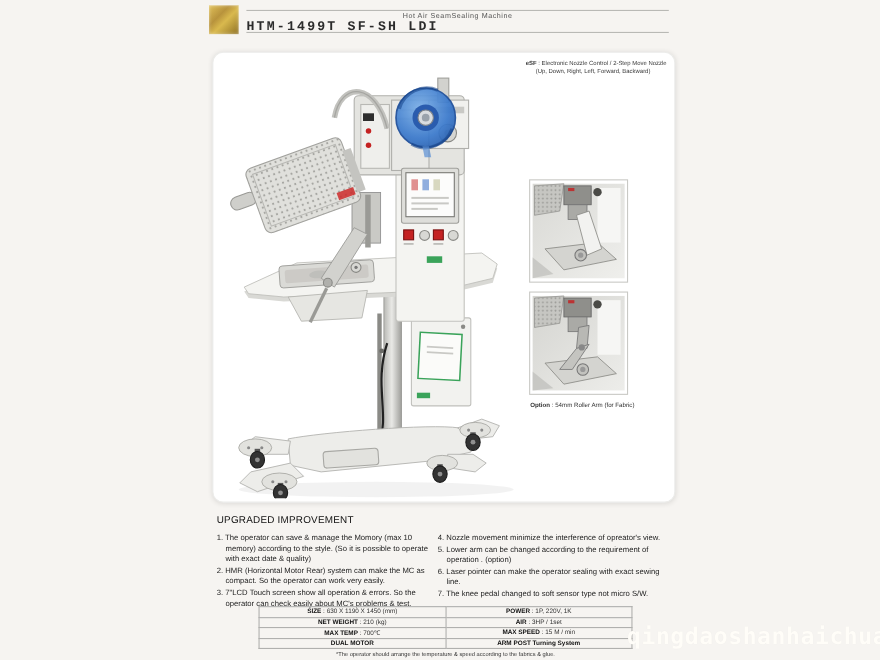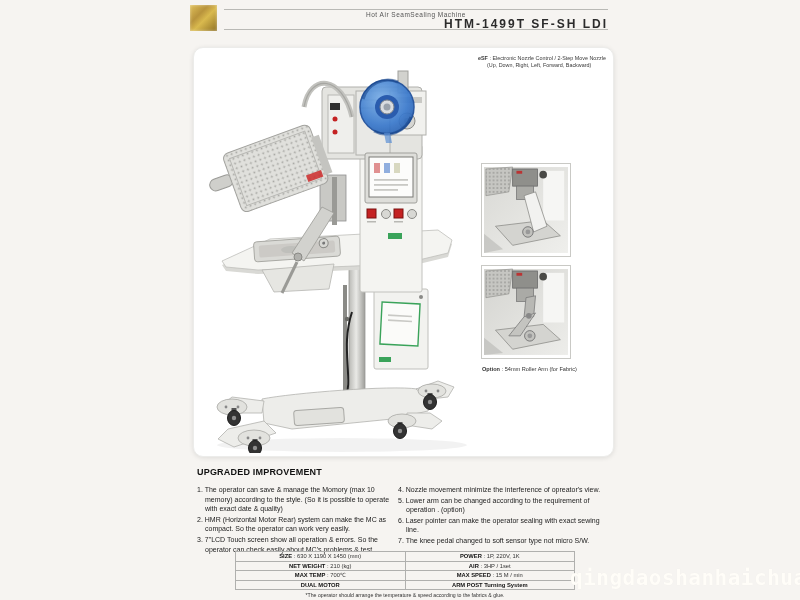--- a/index.html
+++ b/index.html
@@ -7,22 +7,22 @@
   .stage{position:relative;width:800px;height:600px;overflow:hidden;}
 
   
   .gold-chip{position:absolute;left:190px;top:5px;width:27px;height:26px;
     background:linear-gradient(135deg,#e0c05a 0%,#b8933c 35%,#d9b94e 55%,#8f7124 100%);
     box-shadow:inset 0 0 3px rgba(255,255,255,.5);}
   .hdr-line{position:absolute;height:1px;background:#b9b9b5;left:224px;width:384px;}
   .hdr-line.top{top:9px;} .hdr-line.bot{top:29px;}
   .hdr-cat{position:absolute;left:224px;top:11px;width:384px;text-align:center;
     font-size:6.5px;color:#555;letter-spacing:.5px;}
-  .hdr-model{position:absolute;left:224px;top:17px;width:384px;text-align:right;
-    font-size:12px;font-weight:bold;color:#2b2b2b;letter-spacing:2px;}
+  .hdr-model{position:absolute;left:224px;top:17px;width:384px;text-align:left;
+    font-size:12px;font-weight:bold;color:#2b2b2b;letter-spacing:2px;font-family:Liberation Mono, monospace;}
 
   
   .card{position:absolute;left:193px;top:47px;width:419px;height:408px;background:#fff;
     border:1px solid #ececea;border-radius:10px;box-shadow:0 1px 5px rgba(0,0,0,.10);}
 
   .esf-note{position:absolute;left:478px;top:55px;width:128px;font-size:5.4px;
     color:#3a3a3a;line-height:7px;}
   .esf-note b{font-weight:bold;}
   .esf-note .l2{padding-left:9px;display:block;}
 
@@ -30,21 +30,21 @@
 
   .photo{position:absolute;width:90px;height:94px;background:#fff;border:1px solid #c9c9c5;
     padding:2px;box-sizing:border-box;}
   .photo svg{display:block;width:84px;height:88px;}
   .photo1{left:481px;top:163px;}
   .photo2{left:481px;top:265px;}
   .opt-caption{position:absolute;left:482px;top:366px;font-size:5.6px;color:#333;}
   .opt-caption b{font-weight:bold;}
 
   
-  .imp-title{position:absolute;left:197px;top:467px;font-size:9px;font-weight:bold;color:#111;
+  .imp-title{position:absolute;left:197px;top:467px;font-size:9px;font-weight:normal;color:#111;
     letter-spacing:.2px;}
   .imp-col{position:absolute;top:485px;font-size:7px;color:#222;line-height:9.6px;}
   .imp-col p{margin:0 0 1px 0;padding-left:8px;text-indent:-8px;}
   .imp-left{left:197px;width:200px;}
   .imp-right{left:398px;width:212px;}
 
   
   .spec-wrap{position:absolute;left:235px;top:551px;width:340px;}
   table.spec{border-collapse:collapse;width:340px;border:1px solid #8a8a88;}
   table.spec td{border:1px solid #b0b0ae;height:8.5px;text-align:center;padding:0;

